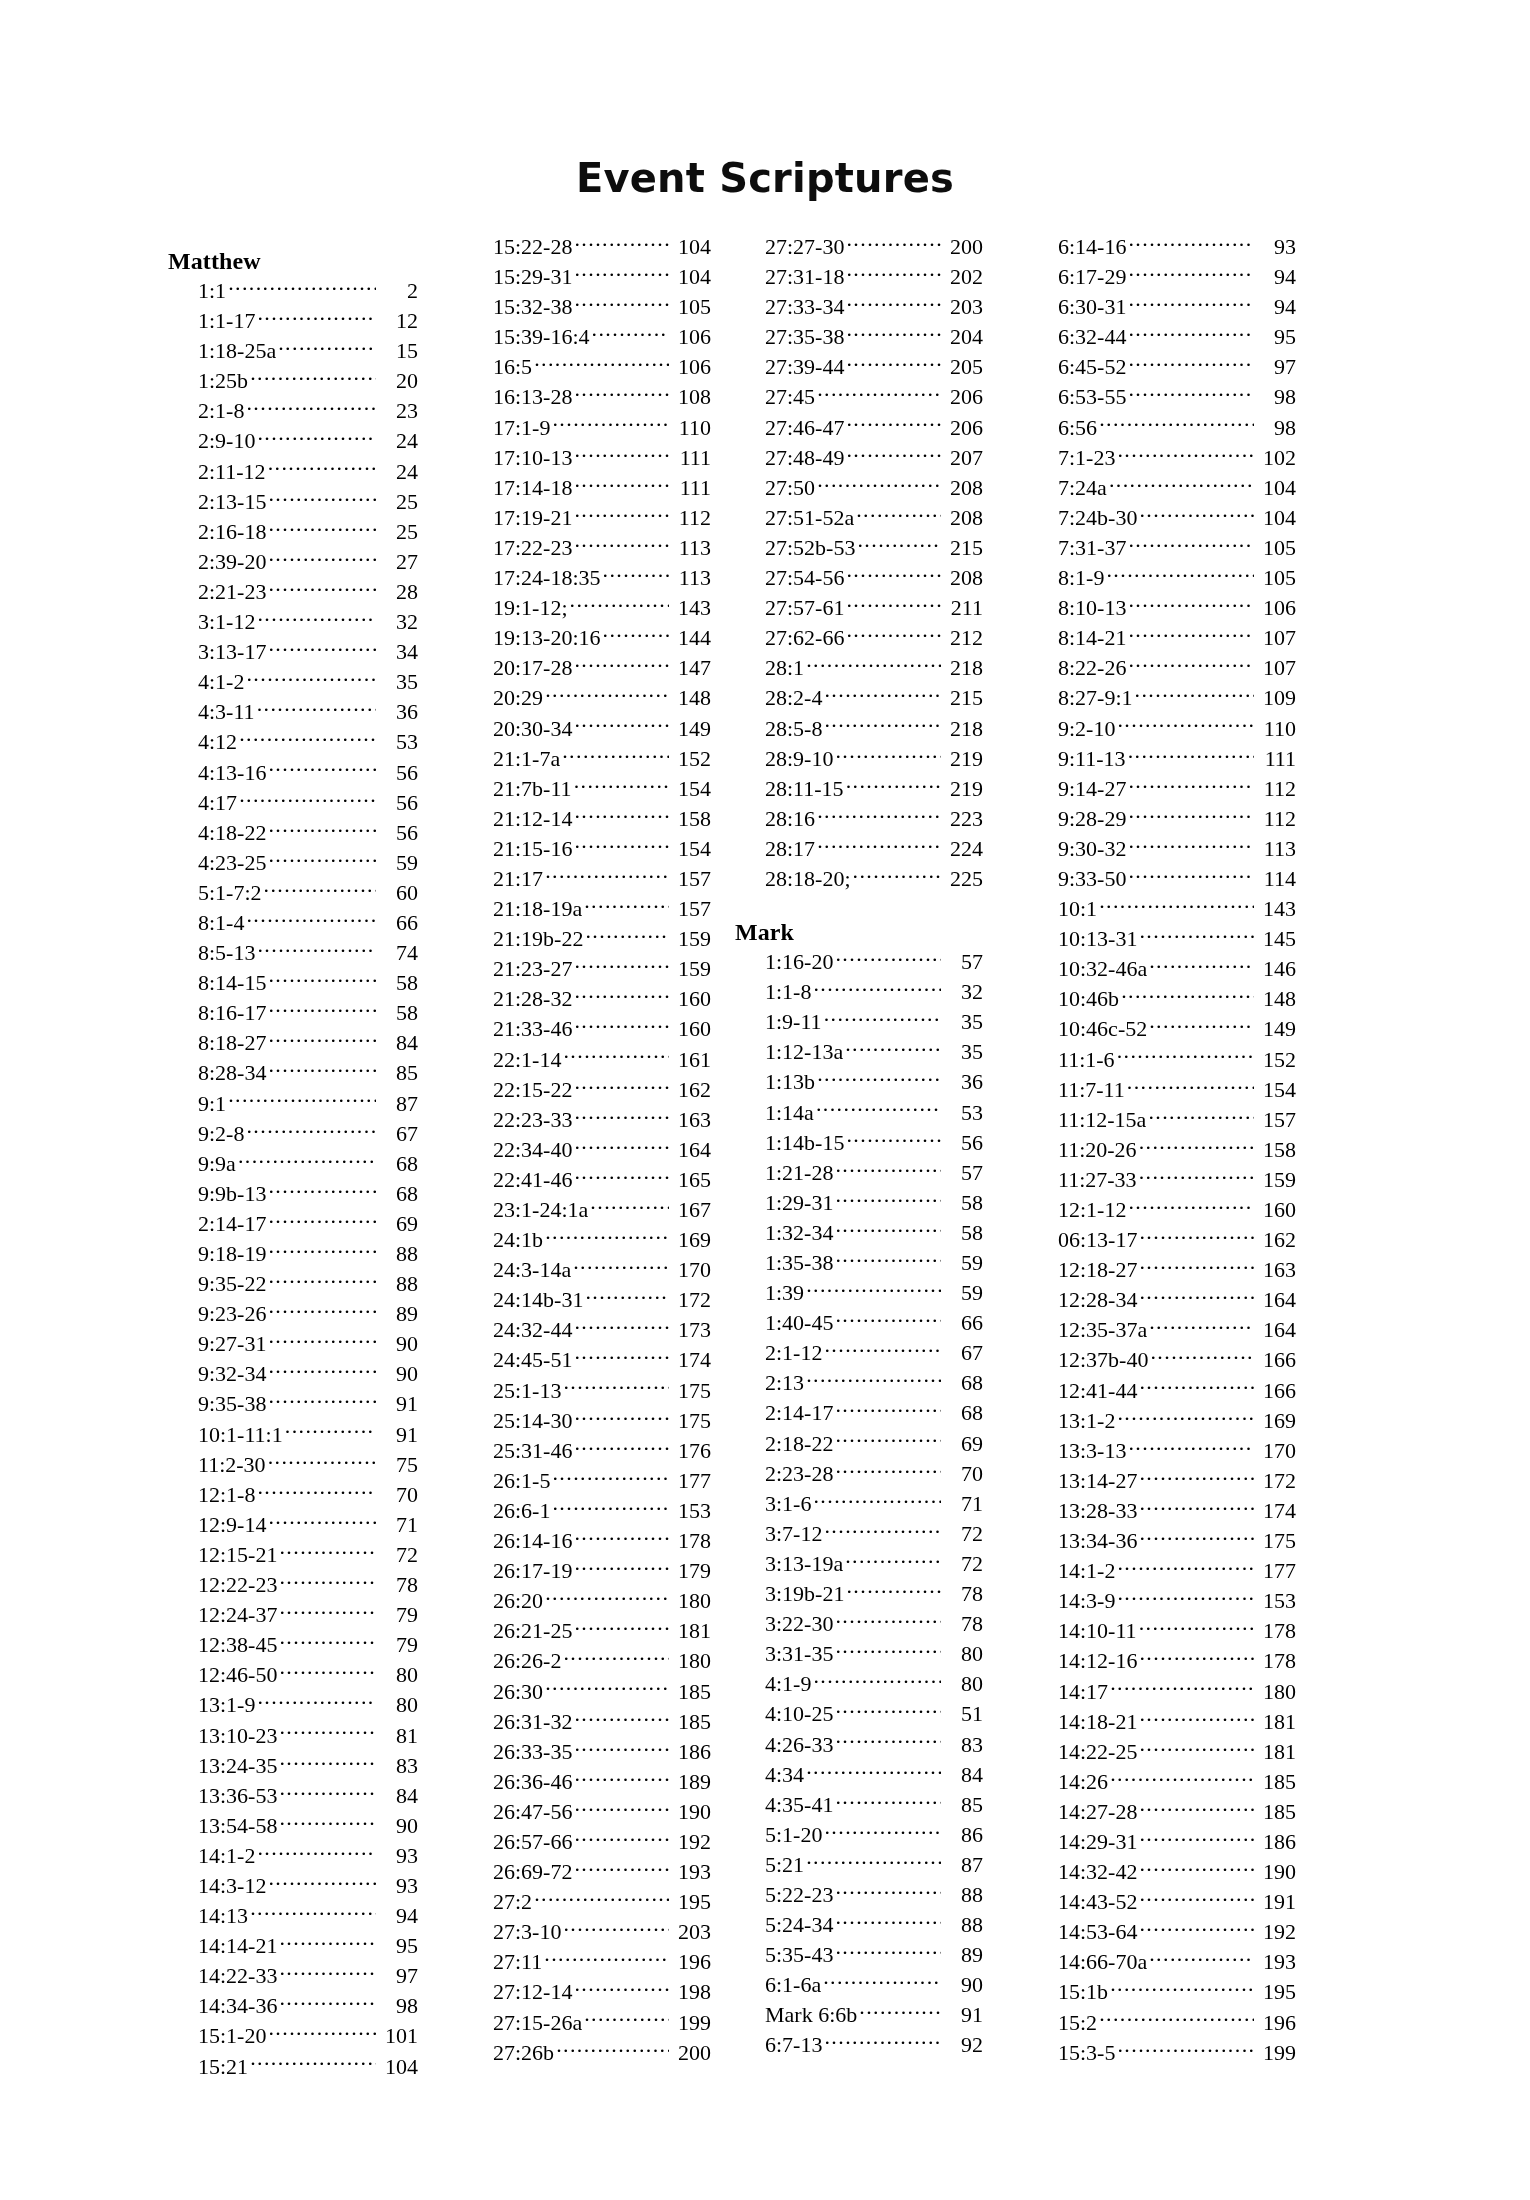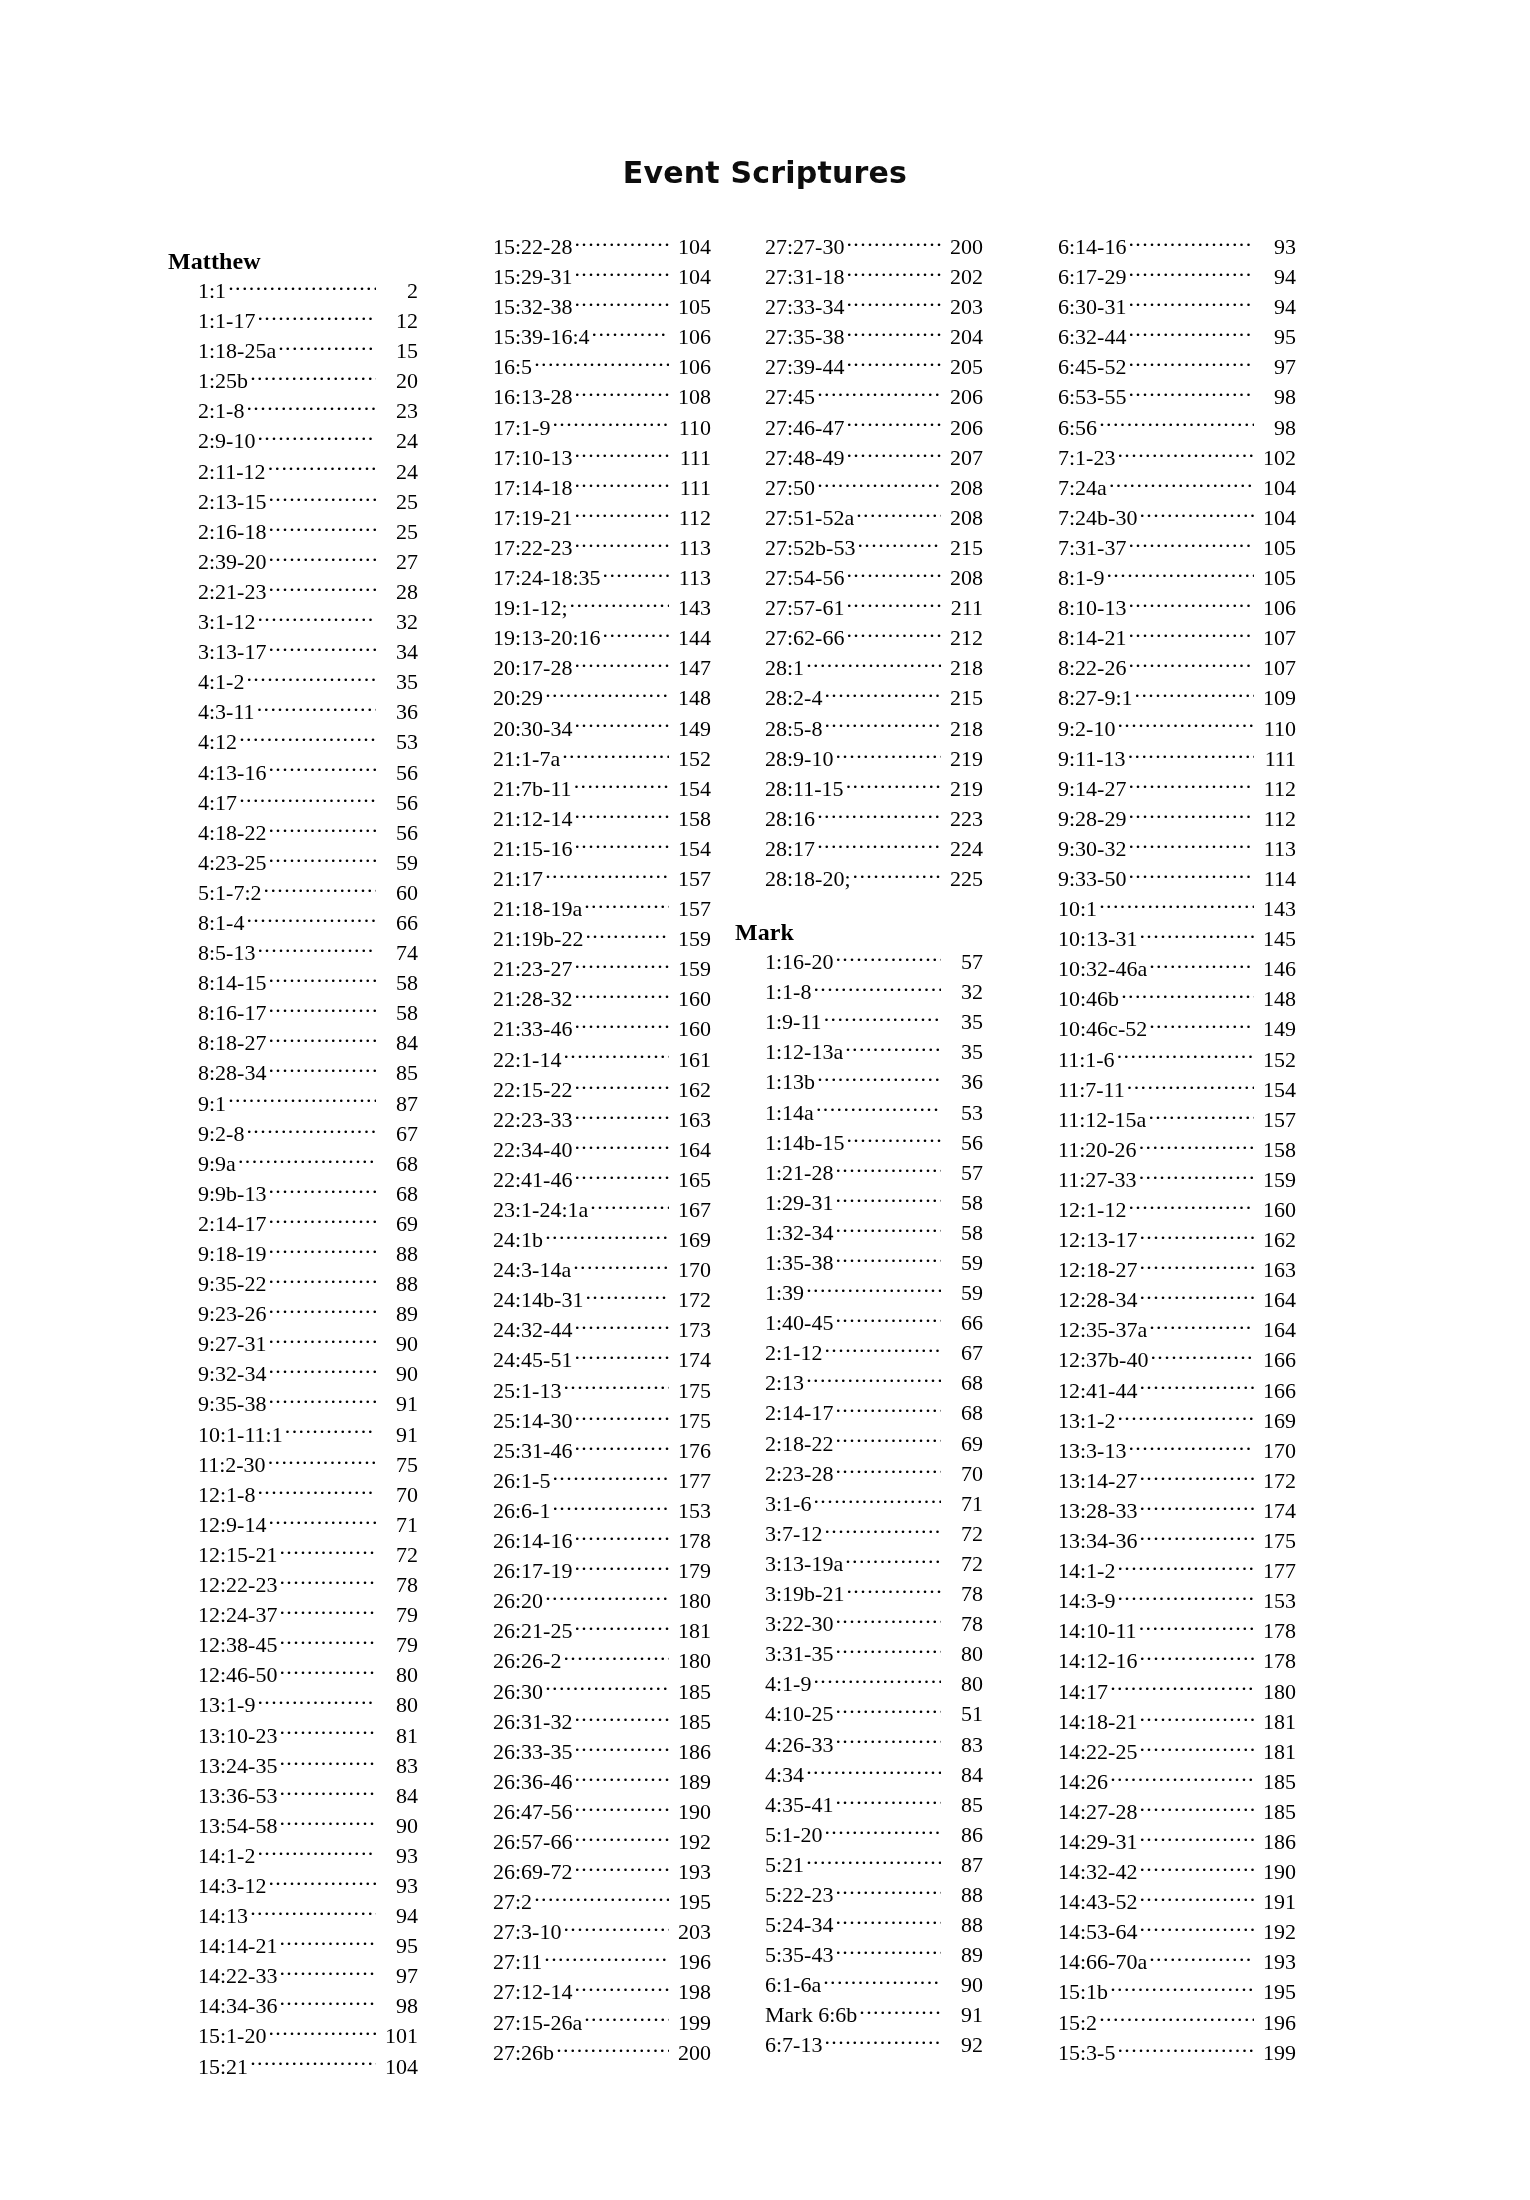--- a/index.html
+++ b/index.html
@@ -23,21 +23,21 @@
     background: #ffffff;
   }
   .doc-title {
     position: absolute;
     left: 0;
     top: 155px;
     width: 1530px;
     text-align: center;
     font-family: "DejaVu Sans", sans-serif;
     font-weight: bold;
-    font-size: 30px;
+    font-size: 40px;
     letter-spacing: 0.2px;
     color: #0d0d0d;
   }
   .columns {
     position: absolute;
     left: 168px;
     top: 232px;
     width: 1310px;
     display: flex;
     flex-direction: row;
@@ -1190,21 +1190,21 @@
             <span class="ref">11:27-33</span>
             <span class="leader"></span>
             <span class="pg">159</span>
           </li>
           <li class="entry">
             <span class="ref">12:1-12</span>
             <span class="leader"></span>
             <span class="pg">160</span>
           </li>
           <li class="entry">
-            <span class="ref">12:13-17</span>
+            <span class="ref">06:13-17</span>
             <span class="leader"></span>
             <span class="pg">162</span>
           </li>
           <li class="entry">
             <span class="ref">12:18-27</span>
             <span class="leader"></span>
             <span class="pg">163</span>
           </li>
           <li class="entry">
             <span class="ref">12:28-34</span>

